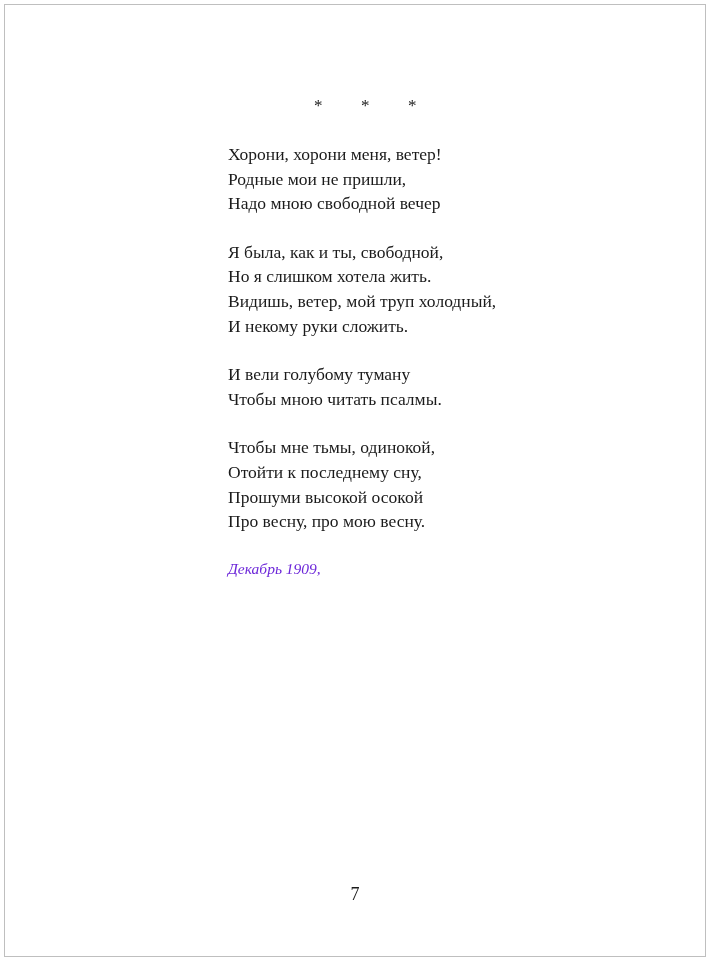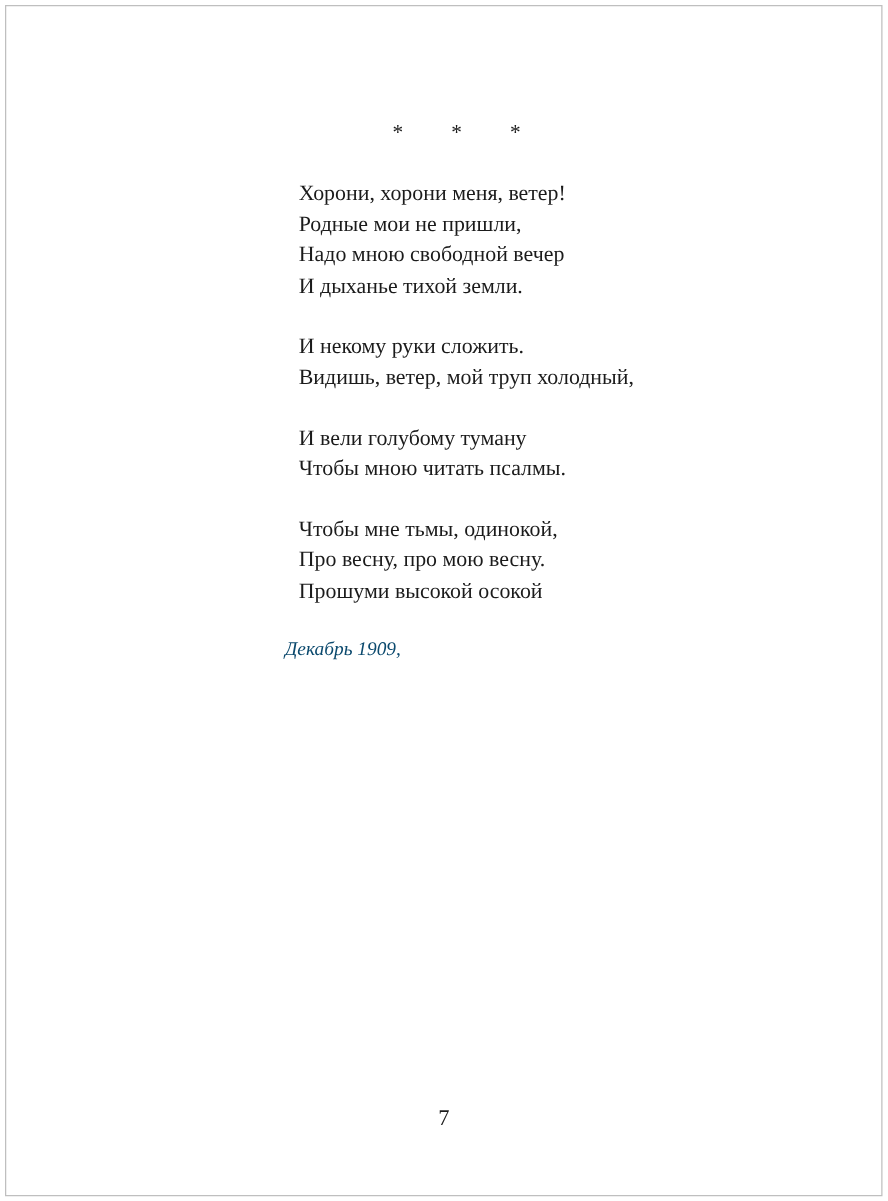--- a/index.html
+++ b/index.html
@@ -43,28 +43,27 @@
   .stanza {
     font-family: "Liberation Serif", serif;
     font-size: 17.5px;
     line-height: 24.6px;
     color: #1b1b1b;
     margin: 0 0 24px 0;
   }
   .stanza .line {
     display: block;
     white-space: pre;
-    margin-left: 11px;
   }
   .dateline {
     font-family: "Liberation Serif", serif;
     font-style: italic;
     font-size: 15.5px;
     line-height: 21px;
-    color: #0c4a6e;
+    color: #6d28d9;
     margin-top: 10px;
   }
   .dateline .line {
     display: block;
     white-space: pre;
   }
   .folio {
     position: absolute;
     left: 0;
     right: 0;
@@ -82,37 +81,39 @@
   <div class="page-frame"></div>
 
   <div class="content">
 
     <div class="asterisks">*  *  *</div>
 
     <div class="stanza">
       <span class="line">Хорони, хорони меня, ветер!</span>
       <span class="line">Родные мои не пришли,</span>
       <span class="line">Надо мною свободной вечер</span>
-      <span class="line">И дыханье тихой земли.</span>
     </div>
 
     <div class="stanza">
+      <span class="line">Я была, как и ты, свободной,</span>
+      <span class="line">Но я слишком хотела жить.</span>
+      <span class="line">Видишь, ветер, мой труп холодный,</span>
       <span class="line">И некому руки сложить.</span>
-      <span class="line">Видишь, ветер, мой труп холодный,</span>
     </div>
 
     <div class="stanza">
       <span class="line">И вели голубому туману</span>
       <span class="line">Чтобы мною читать псалмы.</span>
     </div>
 
     <div class="stanza">
       <span class="line">Чтобы мне тьмы, одинокой,</span>
+      <span class="line">Отойти к последнему сну,</span>
+      <span class="line">Прошуми высокой осокой</span>
       <span class="line">Про весну, про мою весну.</span>
-      <span class="line">Прошуми высокой осокой</span>
     </div>
 
     <div class="dateline">
       <span class="line">Декабрь 1909,</span>
     </div>
 
   </div>
 
   <div class="folio">7</div>
 </div>

